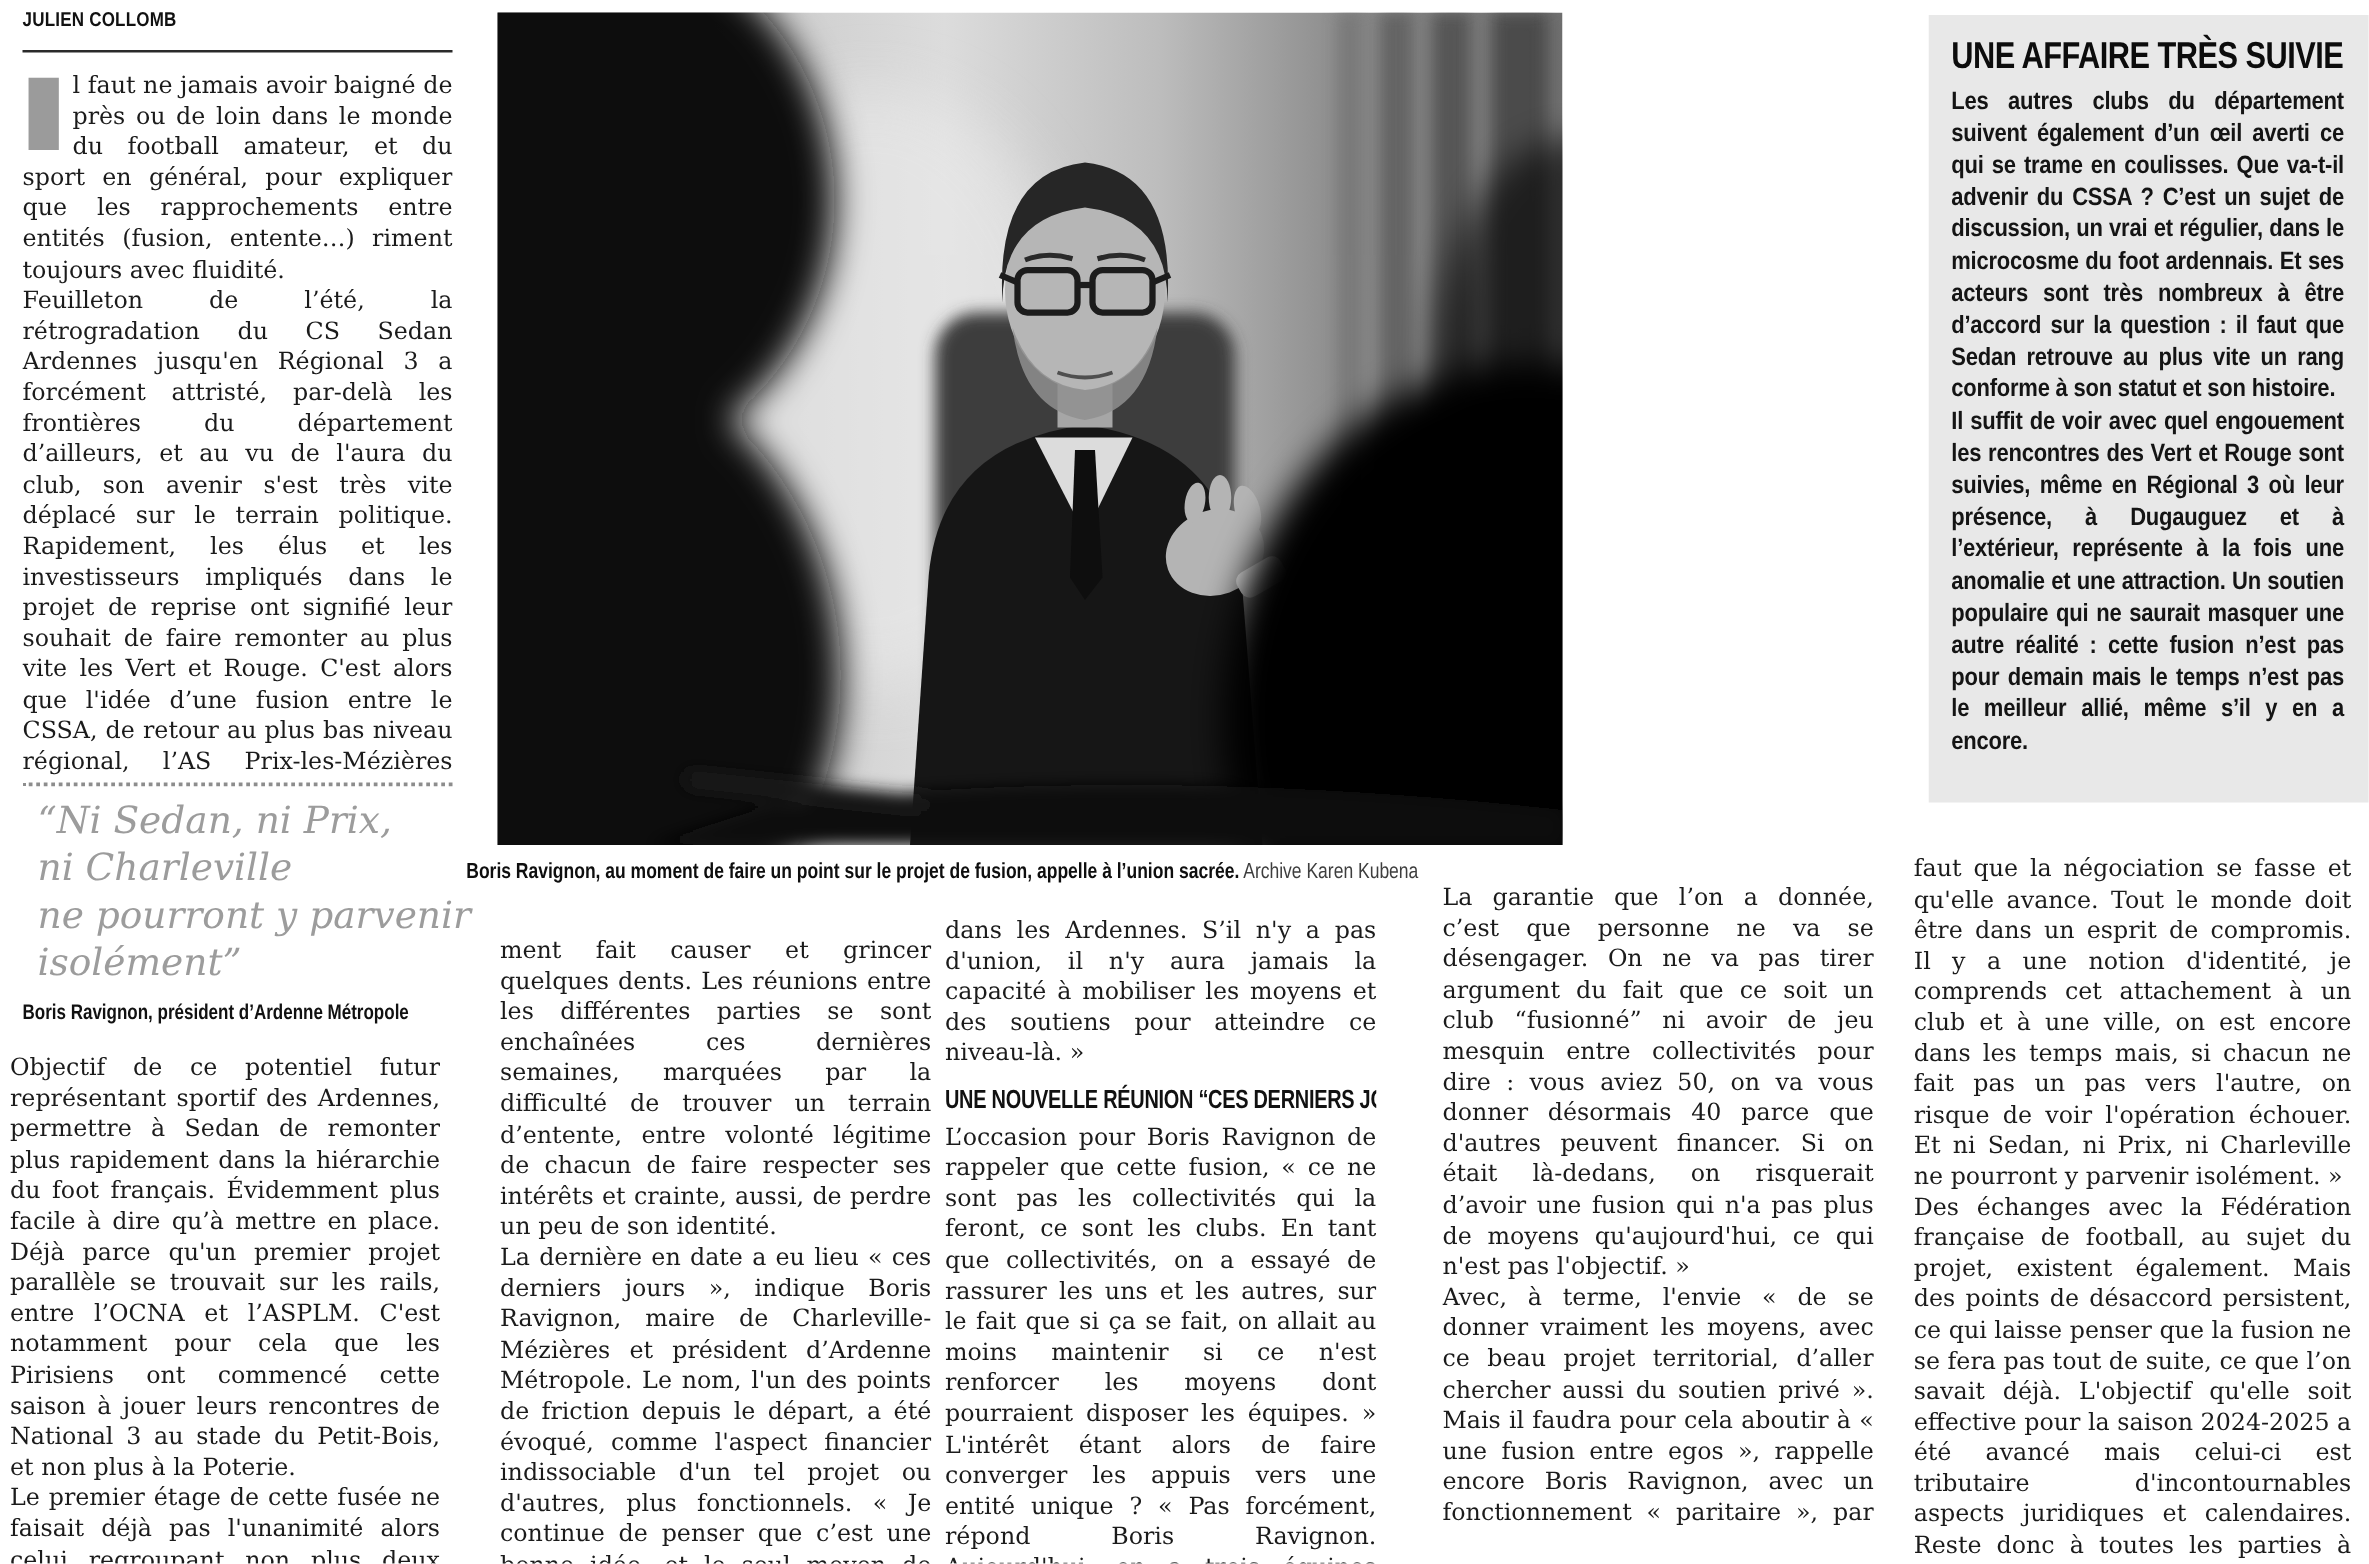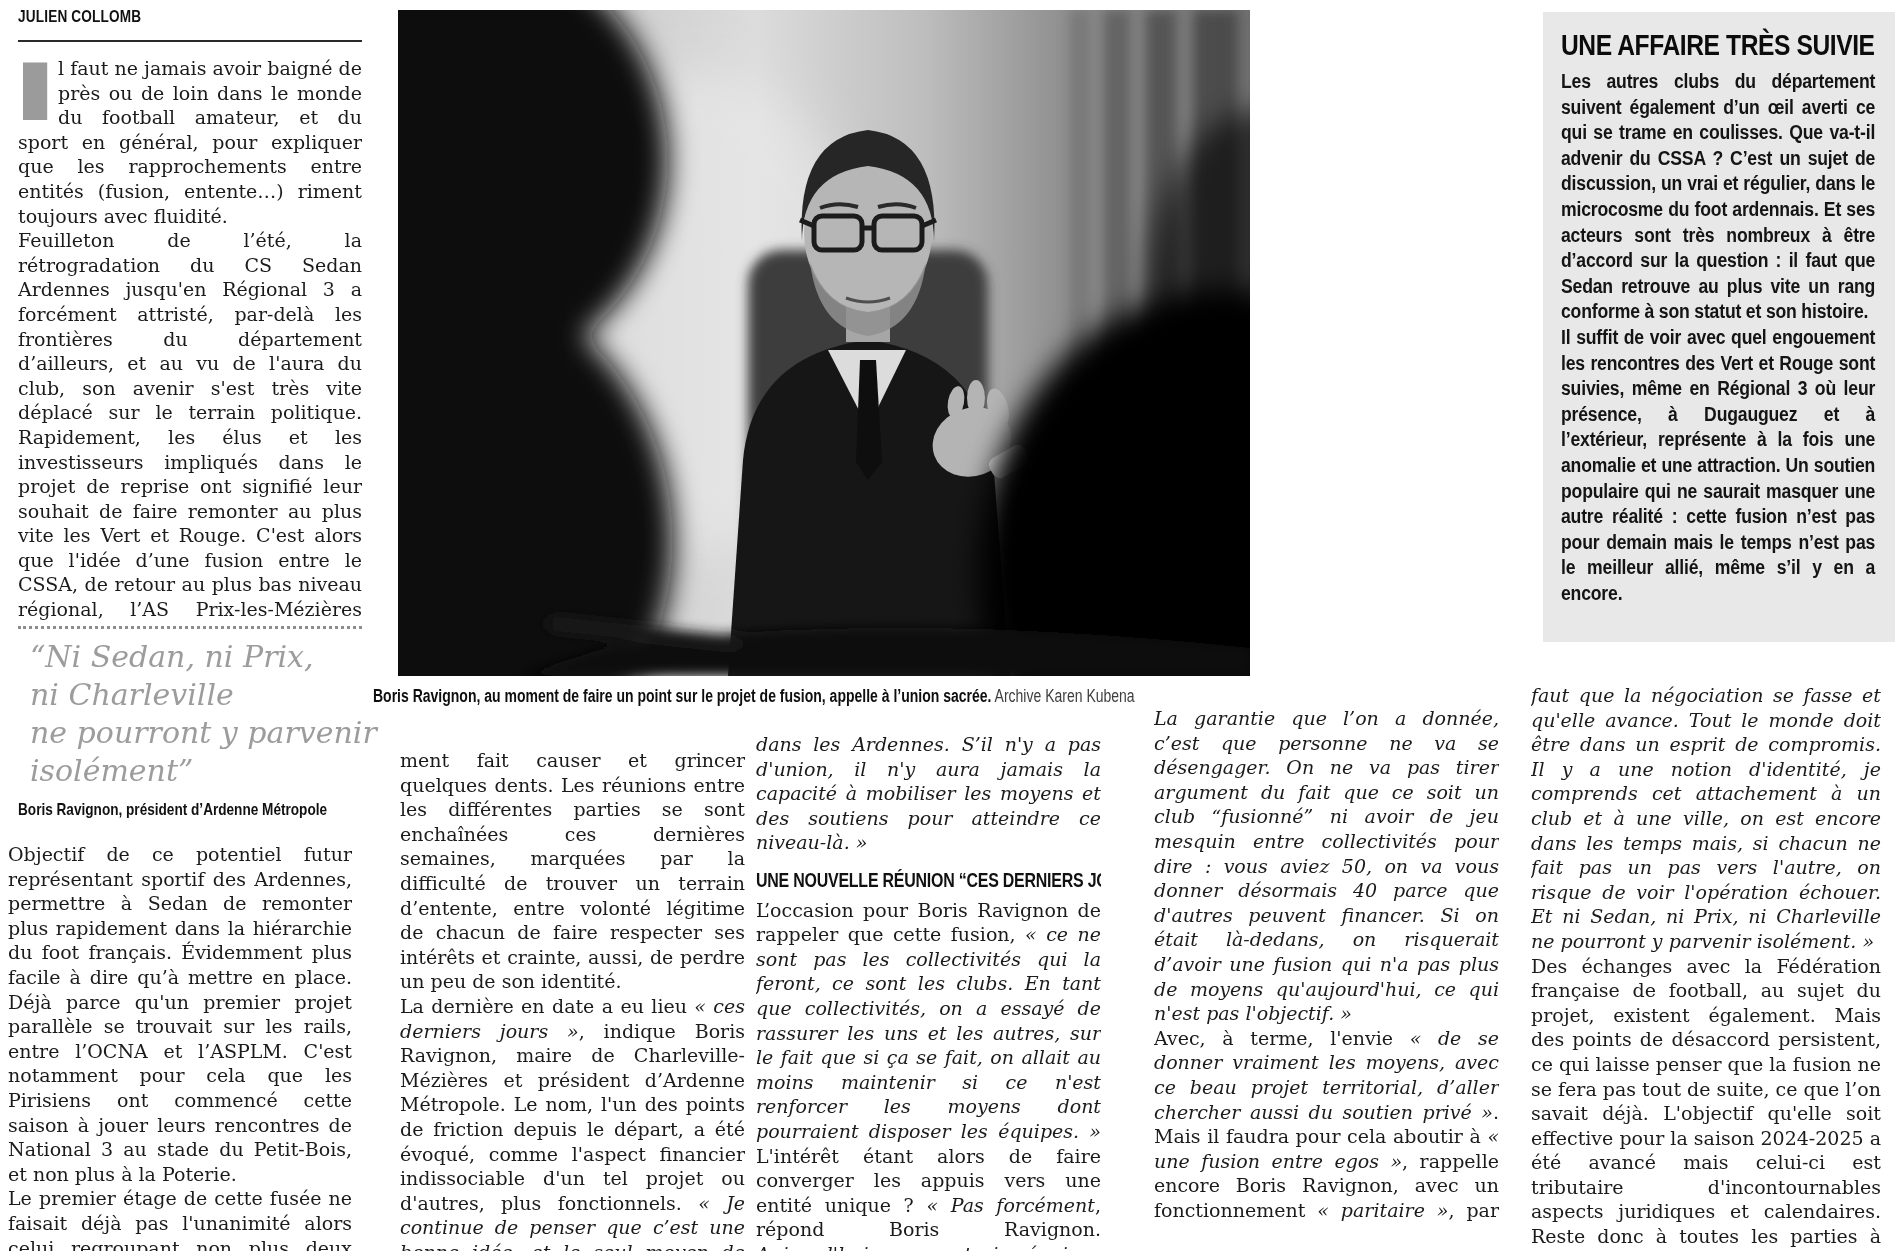--- a/index.html
+++ b/index.html
@@ -5,21 +5,21 @@
   html,body{margin:0;padding:0;background:#fff;}
   .page{position:relative;width:1895px;height:1251px;background:#fff;overflow:hidden;
         color:#1b1b1b;font-family:"DejaVu Serif",serif;}
   
   .byline{position:absolute;left:18px;top:8px;font-family:"Liberation Sans",sans-serif;
           font-weight:bold;font-size:16px;letter-spacing:.2px;color:#111;
           transform:scaleX(.85);transform-origin:0 0;white-space:nowrap;}
   .byline-rule{position:absolute;left:18px;top:40px;width:344px;border-top:2px solid #2a2a2a;}
   .col{position:absolute;text-align:justify;font-size:19px;line-height:24.6px;overflow:hidden;}
   .col p{margin:0;}
-  .it{font-style:italic;}
+  .it{}
   #col1a{left:18px;top:56px;width:344px;height:566px;}
   #col1b{left:8px;top:842px;width:344px;height:409px;}
   #col2{left:400px;top:748px;width:345px;height:519px;}
   #col3{left:756px;top:732px;width:345px;height:519px;}
   #col4{left:1154px;top:706px;width:345px;height:519px;}
   #col5{left:1531px;top:683px;width:350px;height:568px;}
   .dropcap{display:inline-block;float:left;font-family:"Liberation Sans",sans-serif;font-weight:bold;
            font-size:84px;line-height:62px;color:#9b9b9b;width:30px;text-align:center;
            transform:scaleX(2.0);transform-origin:50% 0;margin:4px 8px 0 2px;}
   .dotted{position:absolute;left:18px;top:626px;width:344px;border-top:3px dotted #8d8d8d;}

